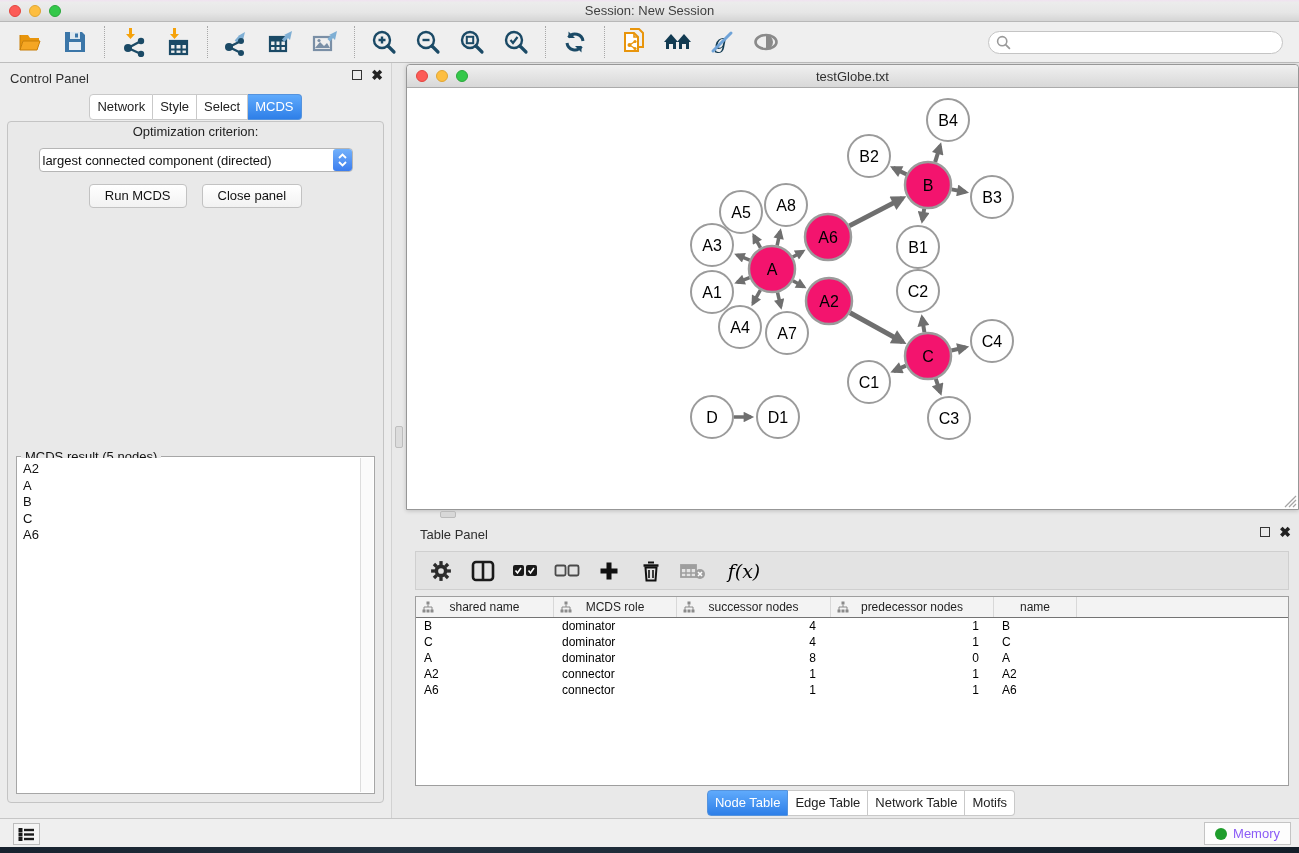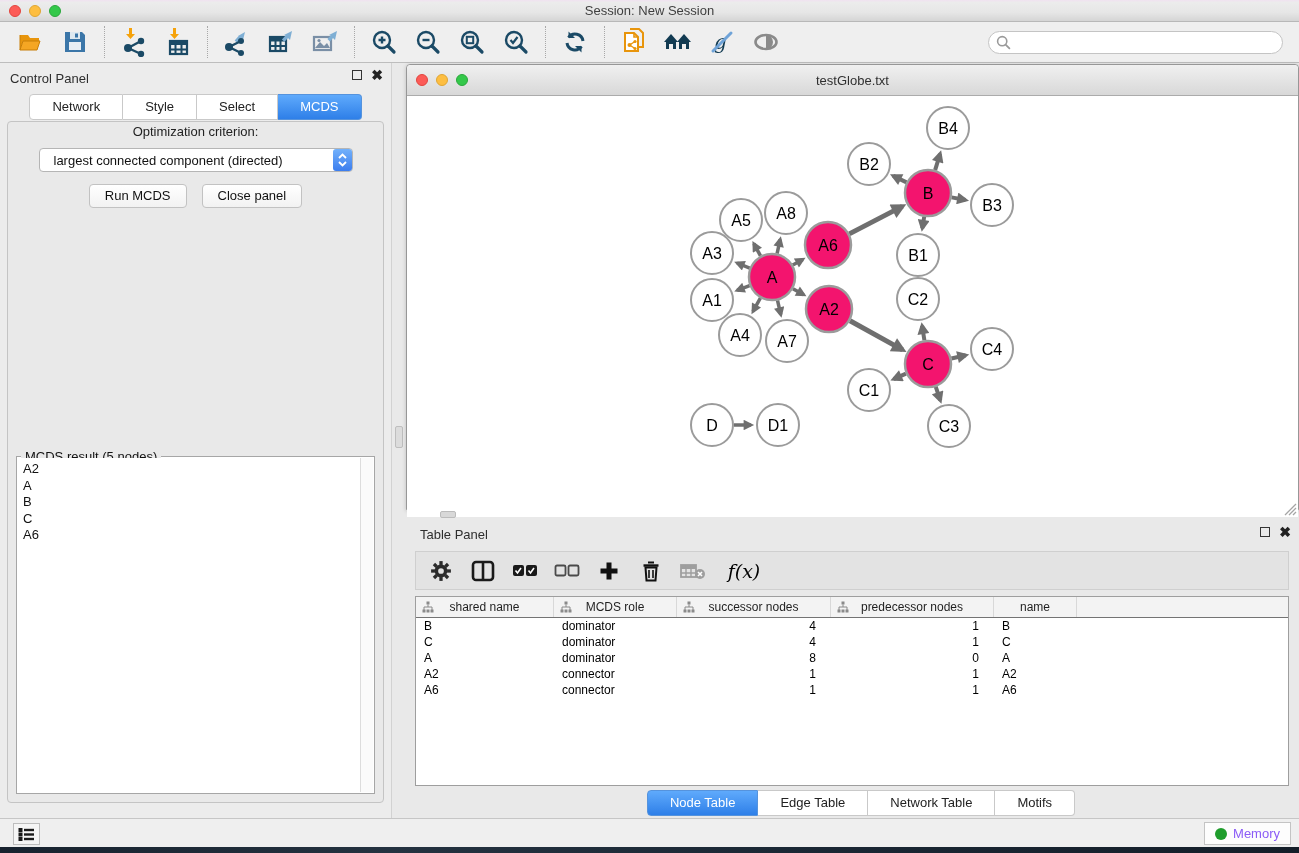--- a/index.html
+++ b/index.html
@@ -34,31 +34,31 @@
 
   
   .control-panel { position:absolute; left:0; top:0; width:391px; height:755px; background:#ECECEC; }
   .cp-header { position:relative; height:28px; }
   .cp-title { position:absolute; left:10px; top:8px; font-size:13px; color:#2E2E2E; }
   .panel-icons { position:absolute; right:8px; top:7px; display:flex; gap:9px; align-items:center; }
   .float-icon { width:10px; height:10px; border:1.5px solid #333; display:inline-block; }
   .close-icon { font-size:14px; font-weight:700; color:#222; line-height:10px; cursor:pointer; }
   .cp-tabs { position:absolute; left:0; top:31px; width:100%; display:flex; justify-content:center; }
   .tab-btn { font-size:13px; color:#222; background:#fff; border:1px solid #C9C9C9; border-left:none;
-    padding:4px 22px 5px; cursor:pointer; }
+    padding:4px 7px 5px; cursor:pointer; }
   .tab-btn:first-child { border-left:1px solid #C9C9C9; border-radius:4px 0 0 4px; }
   .tab-btn:last-child { border-radius:0 4px 4px 0; }
   .tab-btn.active { background:linear-gradient(#5FAAFC,#2E7FE8); color:#fff; border-color:#5593DD; }
   .cp-content { position:absolute; left:7px; right:7px; top:58px; bottom:15px; background:#E9E9E9;
     border:1px solid #C4C4C4; border-radius:4px; }
   .opt-label { margin-top:2px; text-align:center; font-size:13px; color:#222; }
   .dd-row { display:flex; justify-content:center; margin-top:9px; }
   .dropdown { position:relative; width:314px; height:24px; background:#fff; border:1px solid #B5B5B5;
     border-radius:4px; display:flex; align-items:center; cursor:pointer; }
-  .dropdown-value { font-size:13px; color:#111; padding-left:14px; flex:1; white-space:nowrap; overflow:hidden; }
+  .dropdown-value { font-size:13px; color:#111; padding-left:3px; flex:1; white-space:nowrap; overflow:hidden; }
   .dd-stepper { width:19px; height:22px; border-radius:3px; margin-right:0;
     background:linear-gradient(#72B1FB,#3B7DEE); display:flex; flex-direction:column;
     align-items:center; justify-content:center; gap:1px; }
   .btn-row { display:flex; justify-content:center; gap:15px; margin-top:12px; }
   .mac-btn { font-size:13px; color:#111; background:linear-gradient(#FFFFFF,#F2F2F2); border:1px solid #C2C2C2;
     border-radius:4px; padding:3px 15px 4px; cursor:pointer; }
   .result-fieldset { position:absolute; left:8px; right:8px; top:334px; bottom:8px;
     border:1px solid #A6A6A6; background:#fff; }
   .result-legend { position:absolute; top:-8px; left:4px; background:#E9E9E9; padding:0 4px;
     font-size:13px; color:#111; }
@@ -71,21 +71,21 @@
   
   .splitter-v { position:absolute; left:391px; top:0; width:15px; height:755px; background:#E9E9E9;
     border-left:1px solid #D2D2D2; cursor:col-resize; }
   .splitter-v .grip { position:absolute; left:3px; top:363px; width:8px; height:22px; background:#DCDCDC;
     border:1px solid #BEBEBE; border-radius:2px; }
 
   
   .network-window { position:absolute; left:406px; top:1px; width:893px; height:446px;
     border:1px solid #979797; border-radius:4px 4px 0 0; background:#fff;
     box-shadow:0 1px 4px rgba(0,0,0,.18); }
-  .nw-titlebar { position:relative; height:31px; border-radius:4px 4px 0 0;
+  .nw-titlebar { position:relative; height:23px; border-radius:4px 4px 0 0;
     background:linear-gradient(#F0F0F0,#D8D8D8); border-bottom:1px solid #ABABAB;
     display:flex; align-items:center; }
   .nw-title { position:absolute; left:0; right:0; text-align:center; font-size:13px; color:#303030; }
   .nw-canvas { position:relative; width:100%; height:421px; background:#fff; overflow:hidden; }
   .resize-grip { position:absolute; right:1px; bottom:1px; }
 
   
   .splitter-h-grip { position:absolute; left:440px; top:448px; width:16px; height:7px; background:#D8D8D8;
     border:1px solid #BBB; border-radius:2px; cursor:row-resize; }
 

